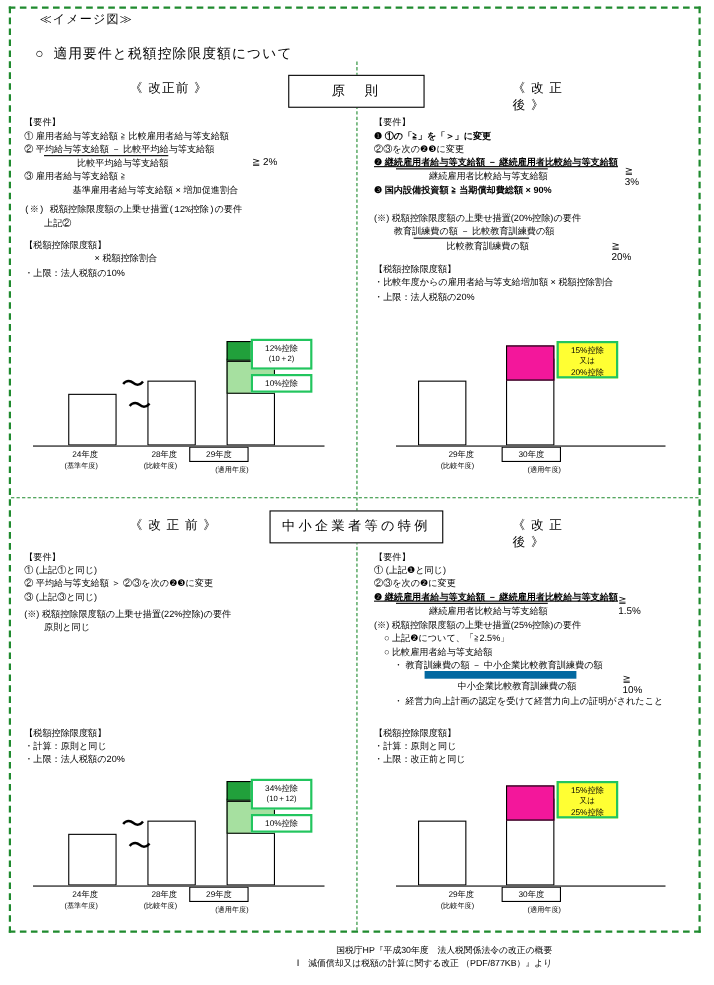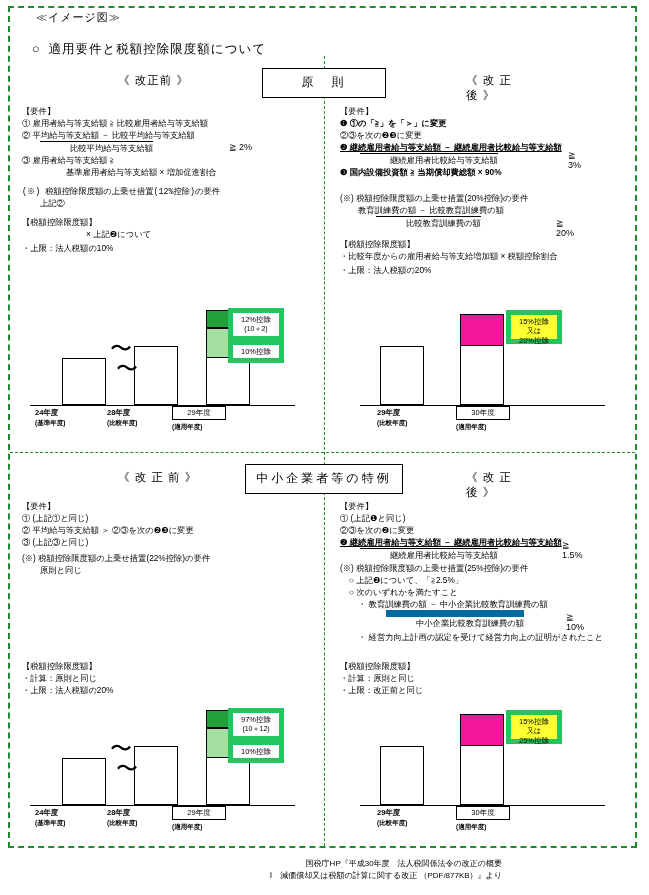--- a/index.html
+++ b/index.html
@@ -109,38 +109,37 @@
     background: #21a03b;
   }
   .bar-green-light {
     background: #a6e0a0;
   }
   .bar-magenta {
     background: #f3179b;
   }
   .callout {
     position: absolute;
-    border: 5px solid #22c55e;
+    border: 2px solid #22c55e;
     background: #ffffff;
     font-size: 7.5px;
     text-align: center;
     line-height: 1.25;
     padding: 2px 3px;
     box-sizing: border-box;
   }
   .callout-yellow {
     background: #ffff33;
   }
   .tick-label {
     position: absolute;
     font-size: 7.5px;
-    text-align: left;
+    text-align: right;
     width: 54px;
     line-height: 1.3;
-    font-weight: bold;
   }
   .tick-label .sub { font-size: 6.5px; }
   .yearbox {
     position: absolute;
     border: 1px solid #000;
     font-size: 7.5px;
     text-align: center;
     width: 52px;
     padding: 1px 0;
     background: #fff;
@@ -192,21 +191,21 @@
   </div>
   <div class="ge" style="left:229px; top:142px;">≧ 2%</div>
 
   <div class="block" style="left:22px; top:186px; width:290px;font-family:Liberation Mono, monospace;">
     <div>(※) 税額控除限度額の上乗せ措置(12%控除)の要件</div>
     <div class="indent2">上記②</div>
   </div>
 
   <div class="block" style="left:22px; top:216px; width:290px;">
     <div>【税額控除限度額】</div>
-    <div class="indent5">× 上記❷について</div>
+    <div class="indent5">× 税額控除割合</div>
     <div style="margin-top:2px;">・上限：法人税額の10%</div>
   </div>
 
   <div class="block" style="left:340px; top:105px; width:300px;">
     <div class="hd">【要件】</div>
     <div class="bd">❶ ①の「≧」を「＞」に変更</div>
     <div>②③を次の❷❸に変更</div>
     <div class="bd u">❷ 継続雇用者給与等支給額 － 継続雇用者比較給与等支給額</div>
     <div class="indent3" style="border-top:1px solid #000; display:inline-block; margin-left:20px;">継続雇用者比較給与等支給額</div>
     <div class="bd">❸ 国内設備投資額 ≧ 当期償却費総額 × 90%</div>
@@ -303,21 +302,21 @@
     <div>① (上記❶と同じ)</div>
     <div>②③を次の❷に変更</div>
     <div class="bd u">❷ 継続雇用者給与等支給額 － 継続雇用者比較給与等支給額</div>
     <div class="indent3" style="border-top:1px solid #000; display:inline-block; margin-left:20px;">継続雇用者比較給与等支給額</div>
   </div>
   <div class="ge" style="left:562px; top:540px;">≧ 1.5%</div>
 
   <div class="block" style="left:340px; top:562px; width:300px;">
     <div>(※) 税額控除限度額の上乗せ措置(25%控除)の要件</div>
     <div class="indent1">○ 上記❷について、「≧2.5%」</div>
-    <div class="indent1">○ 次のいずれかを満たすこと</div>
+    <div class="indent1">○ 比較雇用者給与等支給額</div>
     <div class="indent2">・ 教育訓練費の額 － 中小企業比較教育訓練費の額</div>
     <div class="indent3" style="border-top:7px solid #0369a1; display:inline-block; margin-left:46px;">中小企業比較教育訓練費の額</div>
     <div class="indent2" style="margin-top:2px;">・ 経営力向上計画の認定を受けて経営力向上の証明がされたこと</div>
   </div>
   <div class="ge" style="left:566px; top:612px;">≧ 10%</div>
 
   <div class="block" style="left:340px; top:660px; width:300px;">
     <div>【税額控除限度額】</div>
     <div>・計算：原則と同じ</div>
     <div>・上限：改正前と同じ</div>
@@ -327,21 +326,21 @@
     <div class="axis-h" style="left:0px; top:105px; width:265px;"></div>
     <div class="bar" style="left:32px; top:58px; width:44px; height:47px;"></div>
     <div class="bar" style="left:104px; top:46px; width:44px; height:59px;"></div>
     <div class="bar" style="left:176px; top:26px; width:44px; height:79px;"></div>
     <div class="bar bar-green-dark" style="left:176px; top:10px; width:44px; height:18px;"></div>
     <div class="bar bar-green-light" style="left:176px; top:28px; width:44px; height:30px;"></div>
     <div class="squiggle" style="left:80px; top:38px;">〜</div>
     <div class="squiggle" style="left:86px; top:58px;">〜</div>
   </div>
   <div class="callout" style="left:228px; top:708px; width:56px;">
-    <span>97%控除</span><br>
+    <span>34%控除</span><br>
     <span class="small">(10＋12)</span>
   </div>
   <div class="callout" style="left:228px; top:740px; width:56px;">
     <span>10%控除</span>
   </div>
   <div class="yearbox" style="left:172px; top:806px;">29年度</div>
   <div class="tick-label" style="left:35px; top:808px;">
     <span>24年度</span><br>
     <span class="sub">(基準年度)</span>
   </div>

